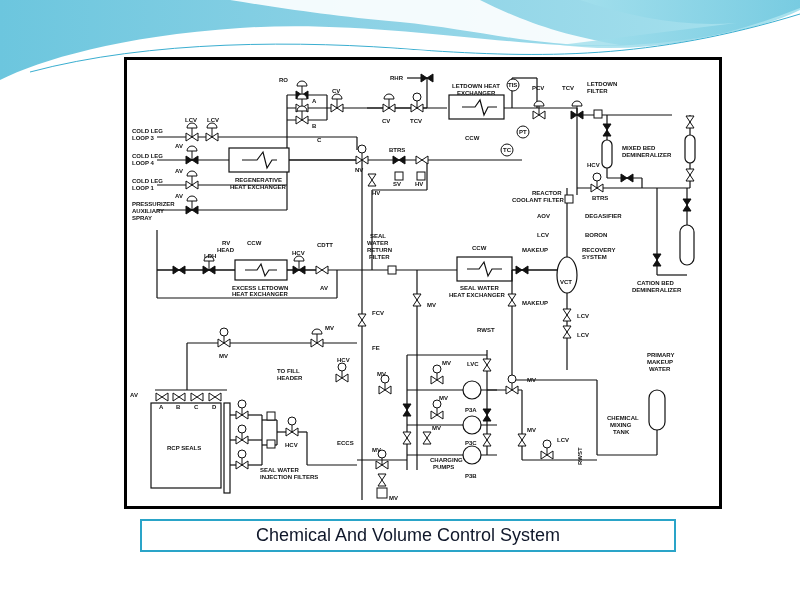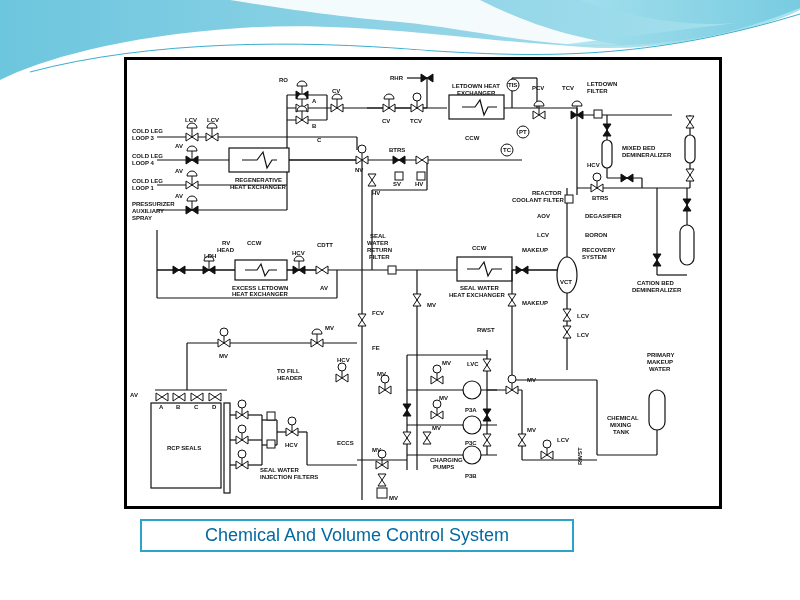--- a/index.html
+++ b/index.html
@@ -1,22 +1,22 @@
 <!DOCTYPE html>
 <html><head>
 <meta charset="utf-8">
 <style>
   html,body{margin:0;padding:0;}
   body{width:800px;height:600px;position:relative;overflow:hidden;background:#ffffff;font-family:"Liberation Sans",sans-serif;}
   #bg{position:absolute;left:0;top:0;width:800px;height:600px;}
   #frame{position:absolute;left:124px;top:57px;width:598px;height:452px;background:#fff;border:3px solid #000;box-sizing:border-box;}
   #diagram{position:absolute;left:0;top:0;width:592px;height:446px;}
   #diagram text{font-family:"Liberation Sans",sans-serif;font-size:6px;font-weight:bold;fill:#111;}
-  #caption{position:absolute;left:140px;top:519px;width:434px;height:33px;border:2px solid #2aa4c8;box-sizing:border-box;background:#fff;
-    display:flex;align-items:center;justify-content:center;font-size:18px;color:#0369a1;font-family:"Liberation Sans",sans-serif;}
+  #caption{position:absolute;left:140px;top:519px;width:536px;height:33px;border:2px solid #2aa4c8;box-sizing:border-box;background:#fff;
+    display:flex;align-items:center;justify-content:center;font-size:18px;color:#0f172a;font-family:"Liberation Sans",sans-serif;}
 </style>
 </head>
 <body>
 
 <svg id="bg" viewBox="0 0 800 600">
   <defs>
     <linearGradient id="g1" x1="0" y1="0" x2="1" y2="0">
       <stop offset="0" stop-color="#6cc6de"></stop>
       <stop offset="0.5" stop-color="#8fd3e6"></stop>
       <stop offset="1" stop-color="#a8e2ee"></stop>

